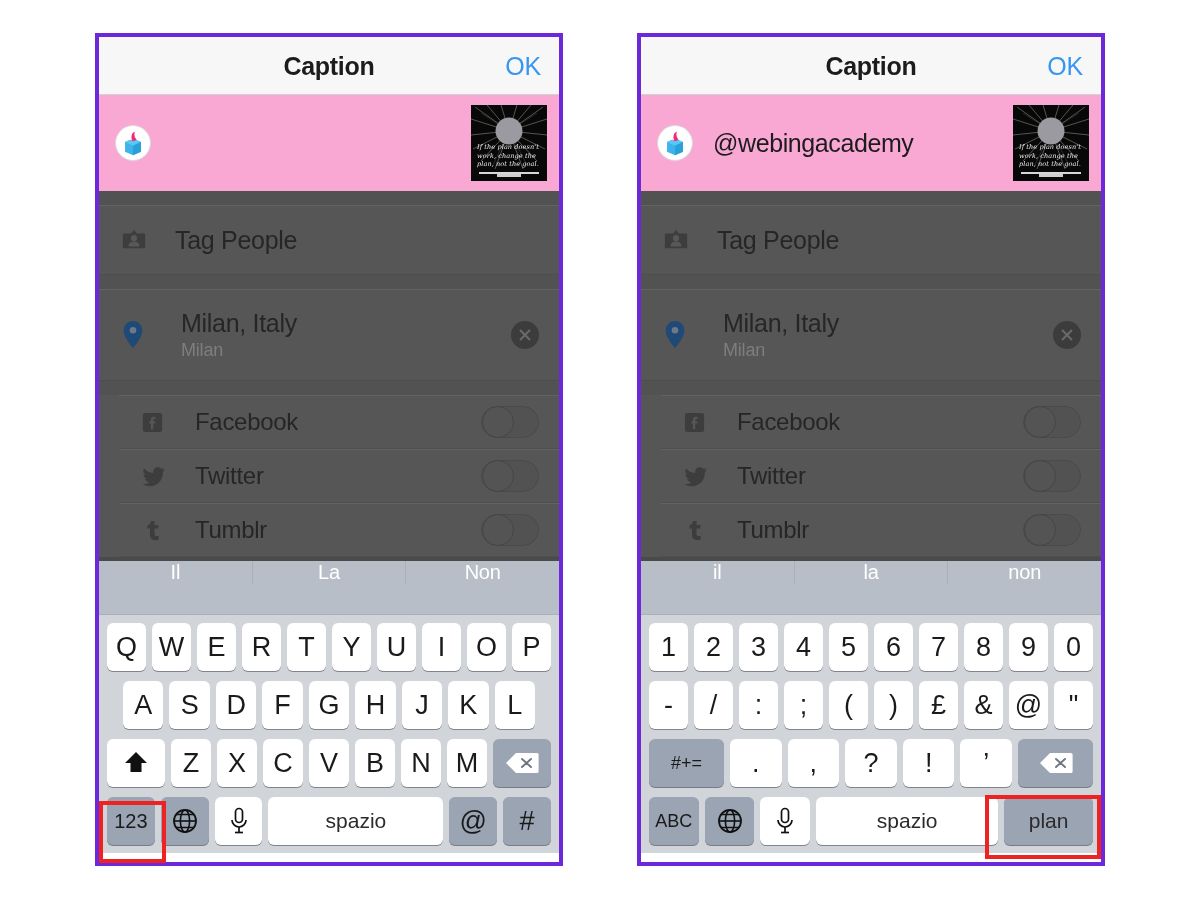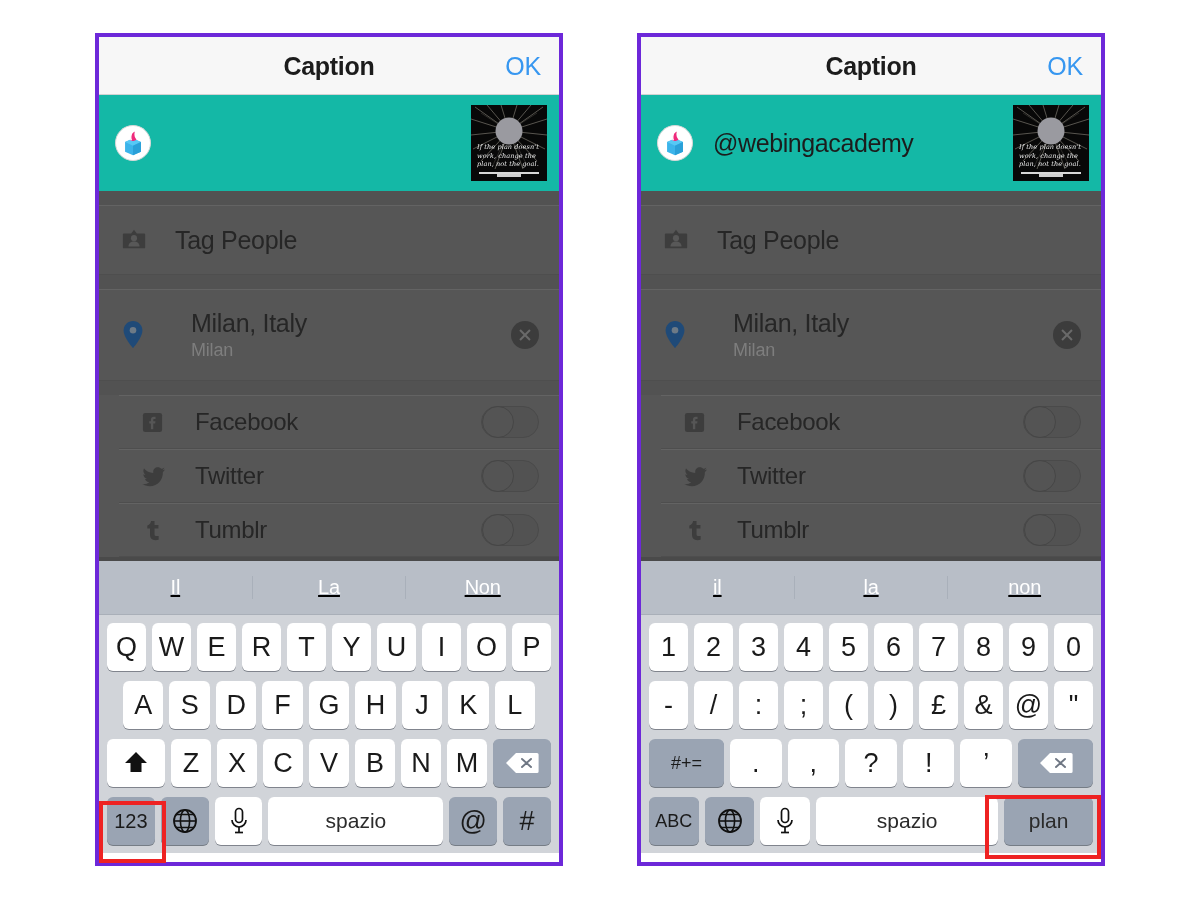--- a/index.html
+++ b/index.html
@@ -47,21 +47,21 @@
     transform: translateY(-50%);
     font-size: 25px;
     color: #3797f0;
     letter-spacing: -0.2px;
   }
 
   
   .caption-row {
     position: relative;
     height: 96px;
-    background: #14b8a6;
+    background: #f9a8d4;
     display: flex;
     align-items: center;
     padding: 0 12px 0 16px;
   }
   .avatar {
     width: 36px; height: 36px;
     border-radius: 50%;
     border: 1px solid #d8d8d8;
     background: #ffffff;
     flex: 0 0 auto;
@@ -140,21 +140,21 @@
     display: flex; align-items: center; justify-content: flex-start;
     color: #3d3d3d;
   }
   .opt-label {
     margin-left: 20px;
     font-size: 25px;
     color: #262626;
     letter-spacing: -0.3px;
   }
   .opt-label.soc { font-size: 24px; }
-  .loc-texts { margin-left: 36px; }
+  .loc-texts { margin-left: 26px; }
   .loc-sub {
     font-size: 18px;
     color: #7e7e7e;
     margin-top: 2px;
     letter-spacing: -0.2px;
   }
   .spacer { flex: 1 1 auto; }
   .clear-btn {
     width: 28px; height: 28px;
     border-radius: 50%;
@@ -193,23 +193,22 @@
   .keyboard {
     background: #d1d4d9;
     padding-bottom: 4px;
     position: relative;
   }
   .kb-top-line { height: 4px; background: #4a4a4a; }
   .suggest {
     height: 54px;
     background: #b8bec7;
     display: flex;
-    align-items: center;
+    align-items: flex-start;
     border-bottom: 1px solid #a9afb8;
-    text-decoration: underline;
   }
   .sug {
     flex: 1 1 0;
     display: flex; align-items: center; justify-content: center;
     font-size: 20px;
     color: #ffffff;
     letter-spacing: -0.2px;
   }
   .sug + .sug { border-left: 1px solid #a9b0ba; }
 

